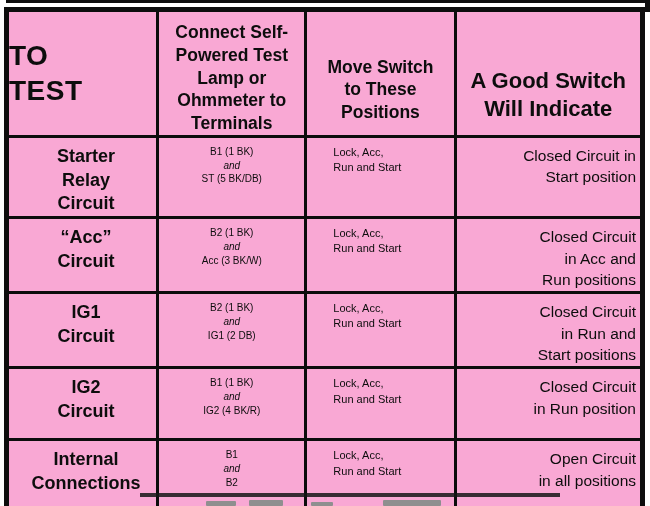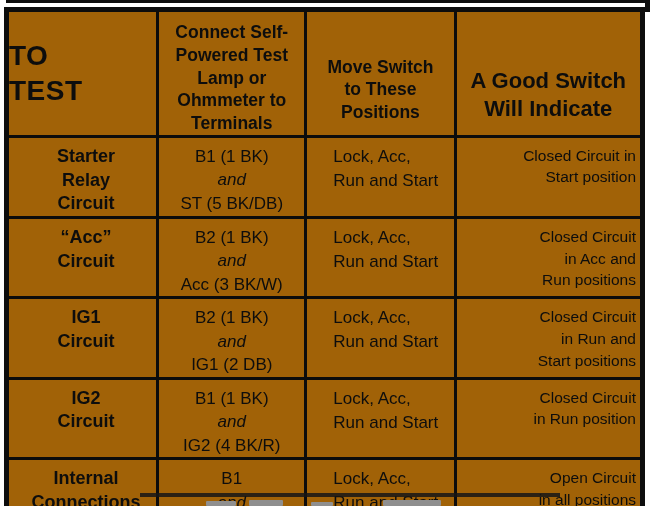--- a/index.html
+++ b/index.html
@@ -42,21 +42,21 @@
     background: #fefefe;
   }
   .testchart col.c1 { width: 150px; }
   .testchart col.c2 { width: 147px; }
   .testchart col.c3 { width: 148px; }
   .testchart col.c4 { width: 186px; }
 
   .testchart th, .testchart td {
     border: 3px solid #0c0c0c;
     padding: 0;
-    background: #a16207;
+    background: #f9a8d4;
   }
   .testchart thead tr { height: 121px; }
   .testchart tbody tr.r0 { height: 78px; }
   .testchart tbody tr.r1 { height: 74px; }
   .testchart tbody tr.r2 { height: 70px; }
   .testchart tbody tr.r3 { height: 72px; }
   .testchart tbody tr.r4 { height: 72px; }
 
   .pre { white-space: pre-line; }
 
@@ -97,31 +97,31 @@
   
   td.c1 {
     font-size: 18px;
     font-weight: bold;
     text-align: center;
     vertical-align: top;
     padding: 7px 6px 0 13px;
     line-height: 1.32;
   }
   td.c2 {
-    font-size: 17px;
+    font-size: 10px;
     text-align: center;
     vertical-align: top;
     padding-top: 7px;
     line-height: 1.38;
   }
   td.c2 .and {
     font-style: italic;
   }
   td.c3 {
-    font-size: 17px;
+    font-size: 11px;
     text-align: left;
     vertical-align: top;
     padding: 7px 4px 0 26px;
     line-height: 1.4;
   }
   td.c4 {
     font-size: 15.5px;
     text-align: right;
     vertical-align: top;
     padding: 7px 4px 0 22px;

